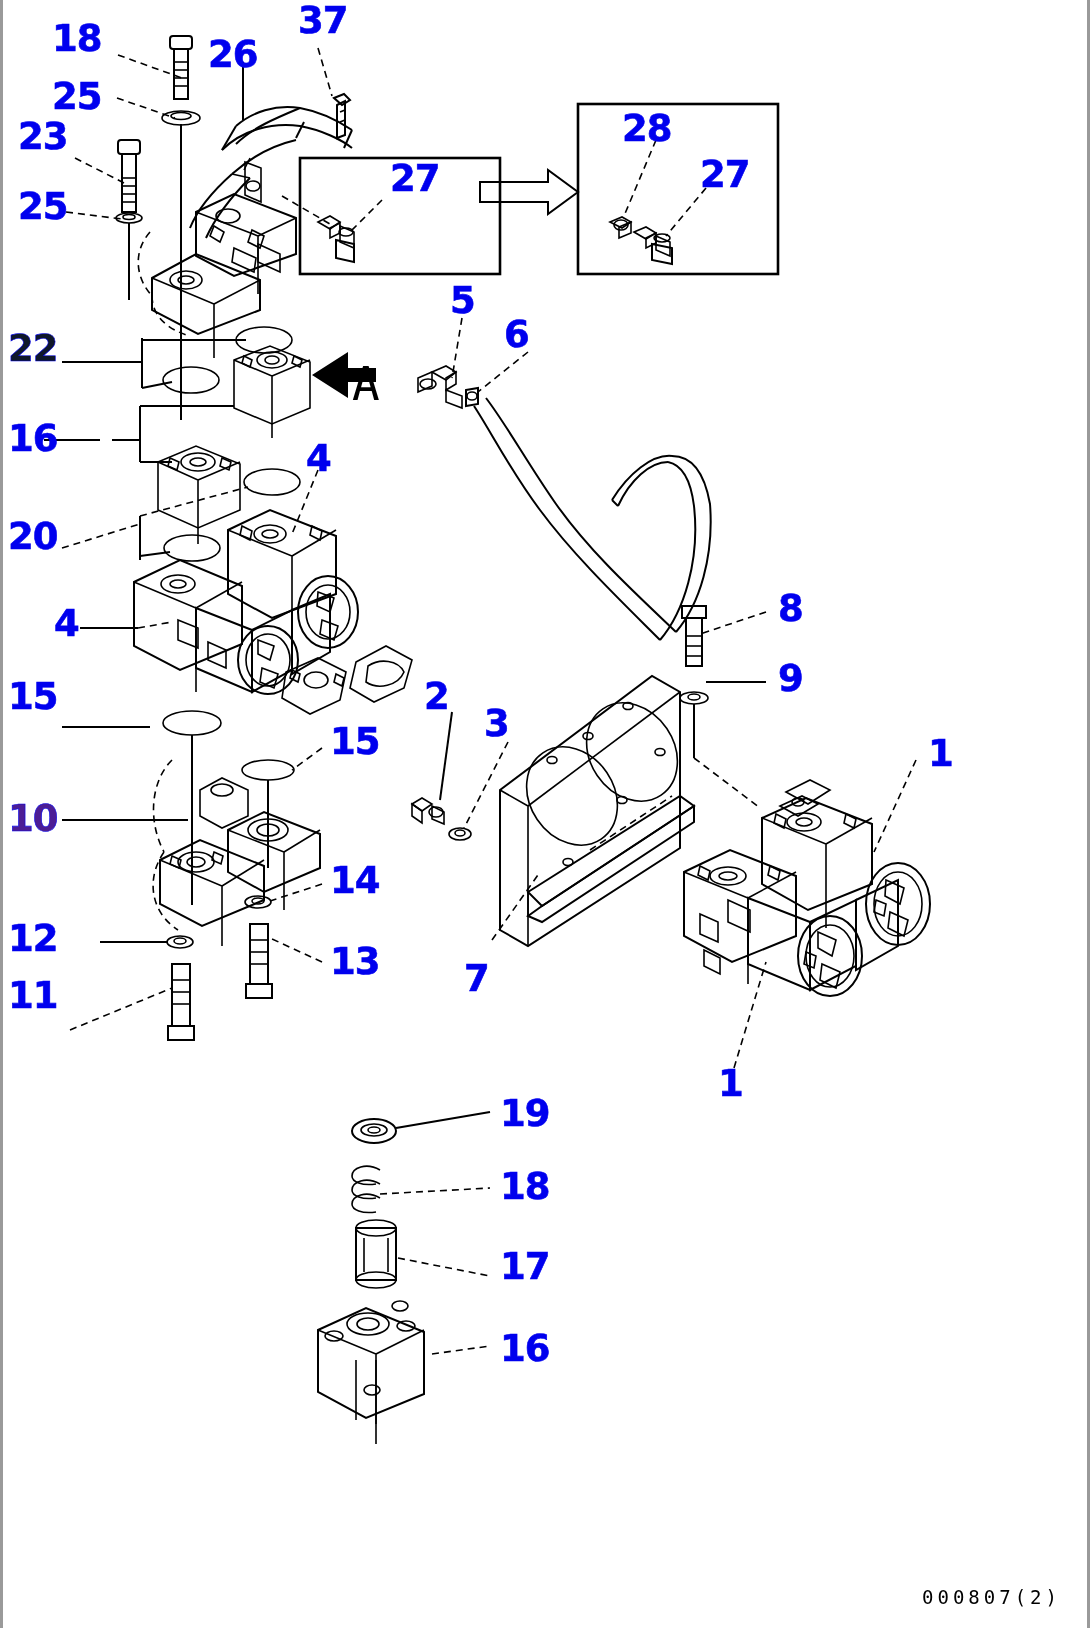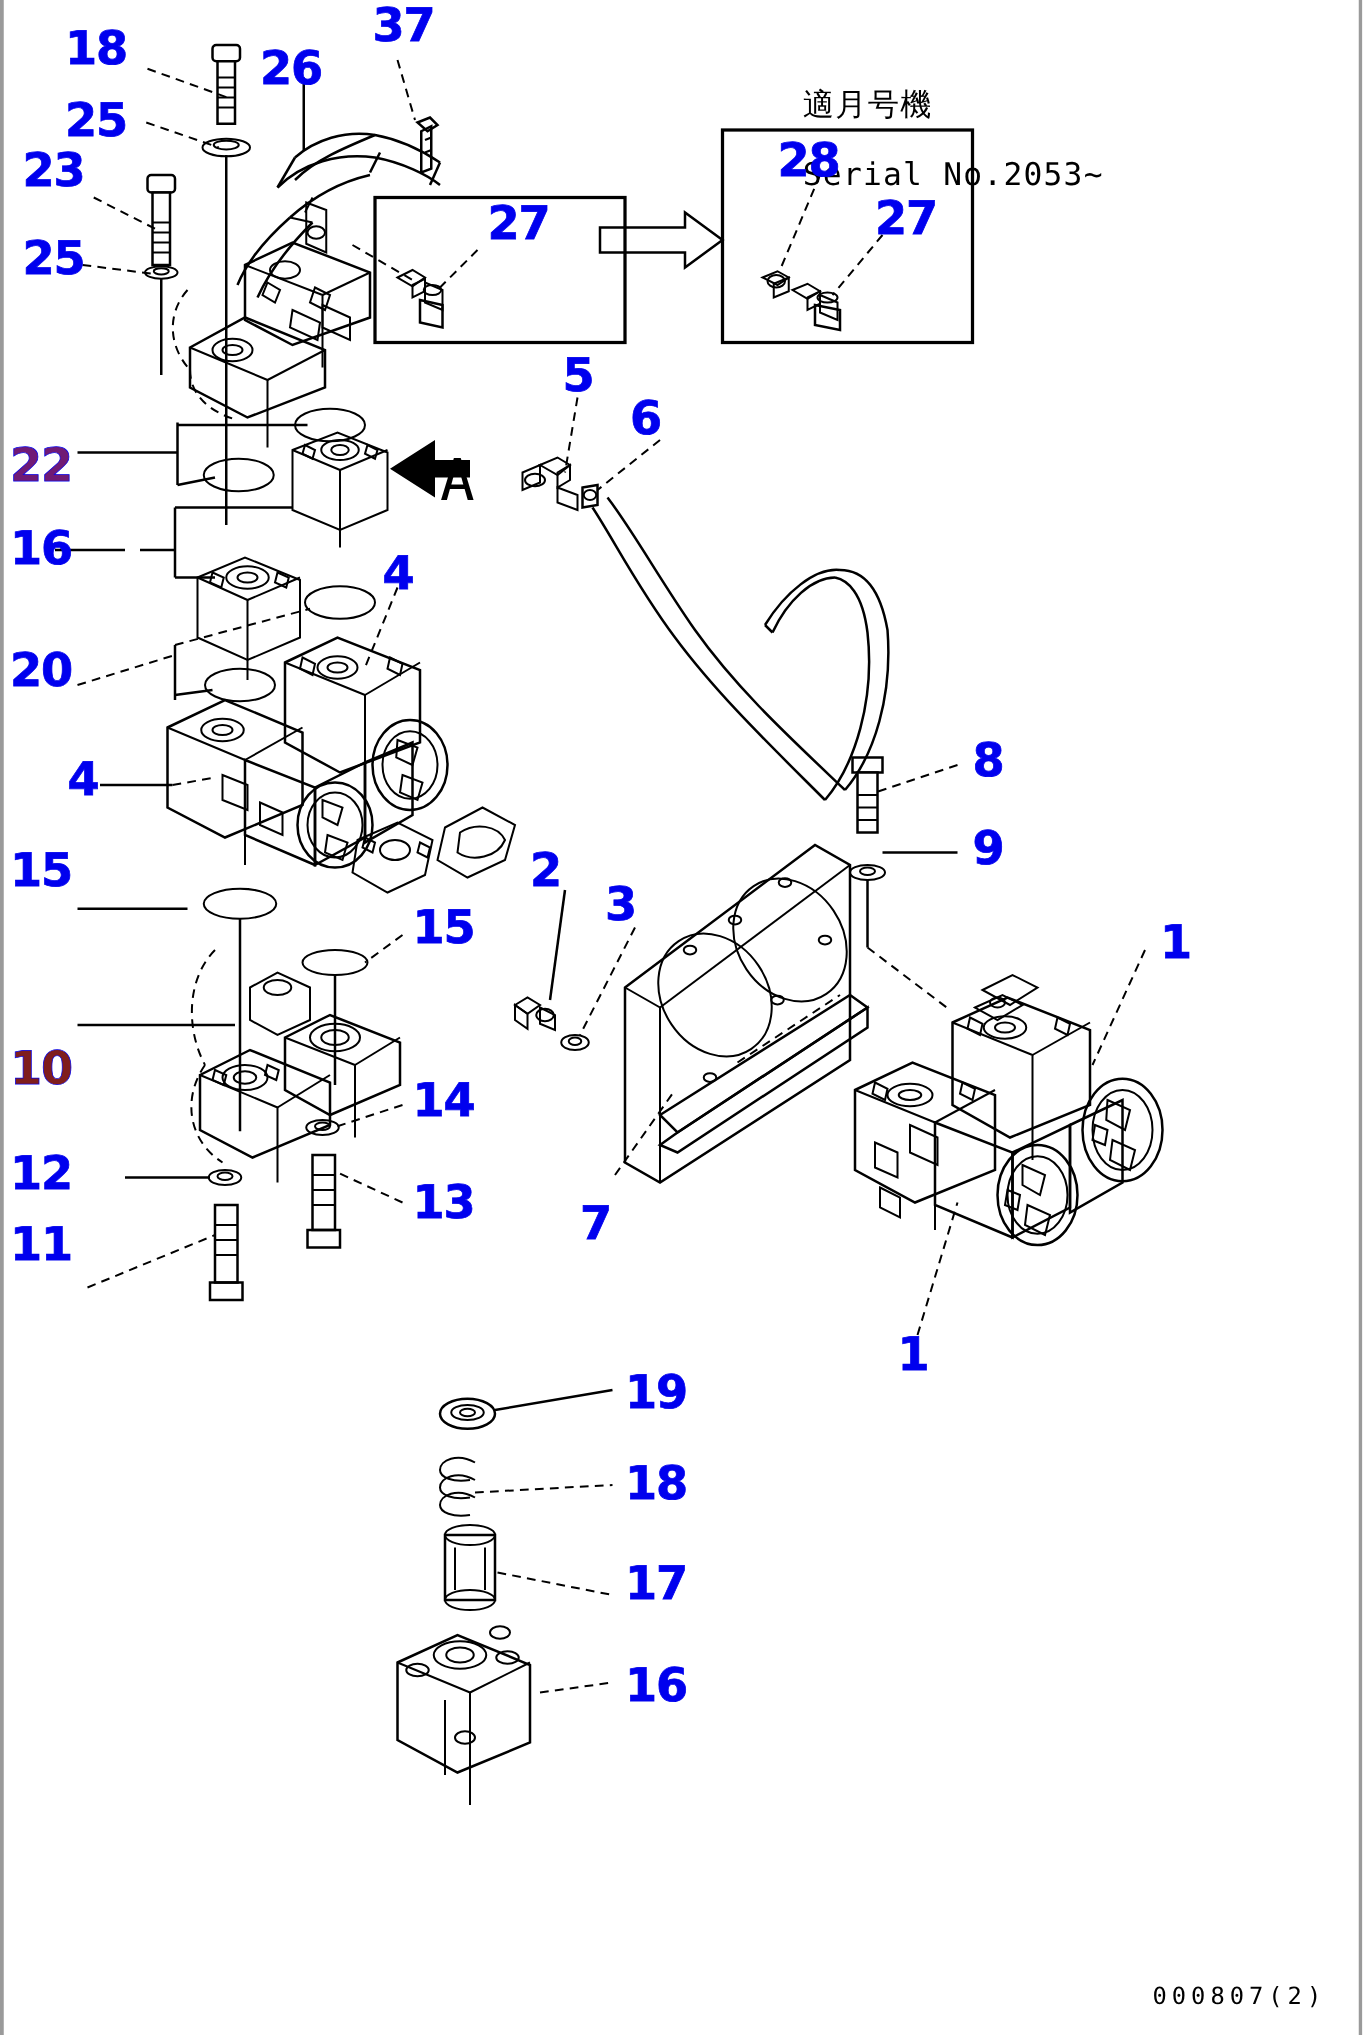--- a/index.html
+++ b/index.html
@@ -487,53 +487,49 @@
       <ellipse class="ln-thin" cx="406" cy="1326" rx="9" ry="5"></ellipse>
       <ellipse class="ln-thin" cx="400" cy="1306" rx="8" ry="5"></ellipse>
       <ellipse class="ln-thin" cx="372" cy="1390" rx="8" ry="5"></ellipse>
       <line class="ln-thin" x1="356" y1="1360" x2="356" y2="1420"></line>
       <line class="ln-thin" x1="376" y1="1360" x2="376" y2="1424"></line>
     </g>
     <path class="ln-dash-s" d="M432 1354 L490 1346"></path>
 
   </svg>
 
-  <div class="serialtxt" style="left:578px;top:42px;">
-    <span>適月号機</span><br>
-    <span>Serial No.2053~</span>
-  </div>
 
 
   <div class="drawno" style="left:922px;top:1586px;">000807(2)</div>
 
   <div id="callout-layer">
       <div class="callout" style="left: 52px; top: 20px; color: rgb(0, 0, 238); -webkit-text-stroke: 0.6px rgb(0, 0, 238);">18</div>
       <div class="callout" style="left: 208px; top: 36px; color: rgb(0, 0, 238); -webkit-text-stroke: 0.6px rgb(0, 0, 238);">26</div>
       <div class="callout" style="left: 298px; top: 2px; color: rgb(0, 0, 238); -webkit-text-stroke: 0.6px rgb(0, 0, 238);">37</div>
       <div class="callout" style="left: 52px; top: 78px; color: rgb(0, 0, 238); -webkit-text-stroke: 0.6px rgb(0, 0, 238);">25</div>
       <div class="callout" style="left: 18px; top: 118px; color: rgb(0, 0, 238); -webkit-text-stroke: 0.6px rgb(0, 0, 238);">23</div>
       <div class="callout" style="left: 18px; top: 188px; color: rgb(0, 0, 238); -webkit-text-stroke: 0.6px rgb(0, 0, 238);">25</div>
       <div class="callout" style="left: 622px; top: 110px; color: rgb(0, 0, 238); -webkit-text-stroke: 0.6px rgb(0, 0, 238);">28</div>
       <div class="callout" style="left: 390px; top: 160px; color: rgb(0, 0, 238); -webkit-text-stroke: 0.6px rgb(0, 0, 238);">27</div>
       <div class="callout" style="left: 700px; top: 156px; color: rgb(0, 0, 238); -webkit-text-stroke: 0.6px rgb(0, 0, 238);">27</div>
       <div class="callout" style="left: 450px; top: 282px; color: rgb(0, 0, 238); -webkit-text-stroke: 0.6px rgb(0, 0, 238);">5</div>
       <div class="callout" style="left: 504px; top: 316px; color: rgb(0, 0, 238); -webkit-text-stroke: 0.6px rgb(0, 0, 238);">6</div>
-      <div class="callout" style="left: 8px; top: 330px; color: #701a75; margin-top: 24px; -webkit-text-stroke: 0.6px rgb(0, 0, 238);">22</div>
+      <div class="callout" style="left: 8px; top: 330px; color: #0f172a; -webkit-text-stroke: 0.6px rgb(0, 0, 238);">22</div>
       <div class="callout" style="left: 8px; top: 420px; color: rgb(0, 0, 238); -webkit-text-stroke: 0.6px rgb(0, 0, 238);">16</div>
       <div class="callout" style="left: 306px; top: 440px; color: rgb(0, 0, 238); -webkit-text-stroke: 0.6px rgb(0, 0, 238);">4</div>
       <div class="callout" style="left: 8px; top: 518px; color: rgb(0, 0, 238); -webkit-text-stroke: 0.6px rgb(0, 0, 238);">20</div>
       <div class="callout" style="left: 54px; top: 605px; color: rgb(0, 0, 238); -webkit-text-stroke: 0.6px rgb(0, 0, 238);">4</div>
       <div class="callout" style="left: 778px; top: 590px; color: rgb(0, 0, 238); -webkit-text-stroke: 0.6px rgb(0, 0, 238);">8</div>
       <div class="callout" style="left: 778px; top: 660px; color: rgb(0, 0, 238); -webkit-text-stroke: 0.6px rgb(0, 0, 238);">9</div>
       <div class="callout" style="left: 8px; top: 678px; color: rgb(0, 0, 238); -webkit-text-stroke: 0.6px rgb(0, 0, 238);">15</div>
       <div class="callout" style="left: 424px; top: 678px; color: rgb(0, 0, 238); -webkit-text-stroke: 0.6px rgb(0, 0, 238);">2</div>
       <div class="callout" style="left: 484px; top: 705px; color: rgb(0, 0, 238); -webkit-text-stroke: 0.6px rgb(0, 0, 238);">3</div>
       <div class="callout" style="left: 330px; top: 723px; color: rgb(0, 0, 238); -webkit-text-stroke: 0.6px rgb(0, 0, 238);">15</div>
       <div class="callout" style="left: 928px; top: 735px; color: rgb(0, 0, 238); -webkit-text-stroke: 0.6px rgb(0, 0, 238);">1</div>
-      <div class="callout" style="left: 8px; top: 800px; color: #7f1d1d; margin-top: 36px; -webkit-text-stroke: 0.6px rgb(0, 0, 238);">10</div>
+      <div class="callout" style="left: 8px; top: 800px; color: #4c1d95; -webkit-text-stroke: 0.6px rgb(0, 0, 238);">10</div>
       <div class="callout" style="left: 330px; top: 862px; color: rgb(0, 0, 238); -webkit-text-stroke: 0.6px rgb(0, 0, 238);">14</div>
       <div class="callout" style="left: 8px; top: 920px; color: rgb(0, 0, 238); -webkit-text-stroke: 0.6px rgb(0, 0, 238);">12</div>
       <div class="callout" style="left: 330px; top: 943px; color: rgb(0, 0, 238); -webkit-text-stroke: 0.6px rgb(0, 0, 238);">13</div>
       <div class="callout" style="left: 464px; top: 960px; color: rgb(0, 0, 238); -webkit-text-stroke: 0.6px rgb(0, 0, 238);">7</div>
       <div class="callout" style="left: 8px; top: 977px; color: rgb(0, 0, 238); -webkit-text-stroke: 0.6px rgb(0, 0, 238);">11</div>
       <div class="callout" style="left: 718px; top: 1065px; color: rgb(0, 0, 238); -webkit-text-stroke: 0.6px rgb(0, 0, 238);">1</div>
       <div class="callout" style="left: 500px; top: 1095px; color: rgb(0, 0, 238); -webkit-text-stroke: 0.6px rgb(0, 0, 238);">19</div>
       <div class="callout" style="left: 500px; top: 1168px; color: rgb(0, 0, 238); -webkit-text-stroke: 0.6px rgb(0, 0, 238);">18</div>
       <div class="callout" style="left: 500px; top: 1248px; color: rgb(0, 0, 238); -webkit-text-stroke: 0.6px rgb(0, 0, 238);">17</div>
       <div class="callout" style="left: 500px; top: 1330px; color: rgb(0, 0, 238); -webkit-text-stroke: 0.6px rgb(0, 0, 238);">16</div>

